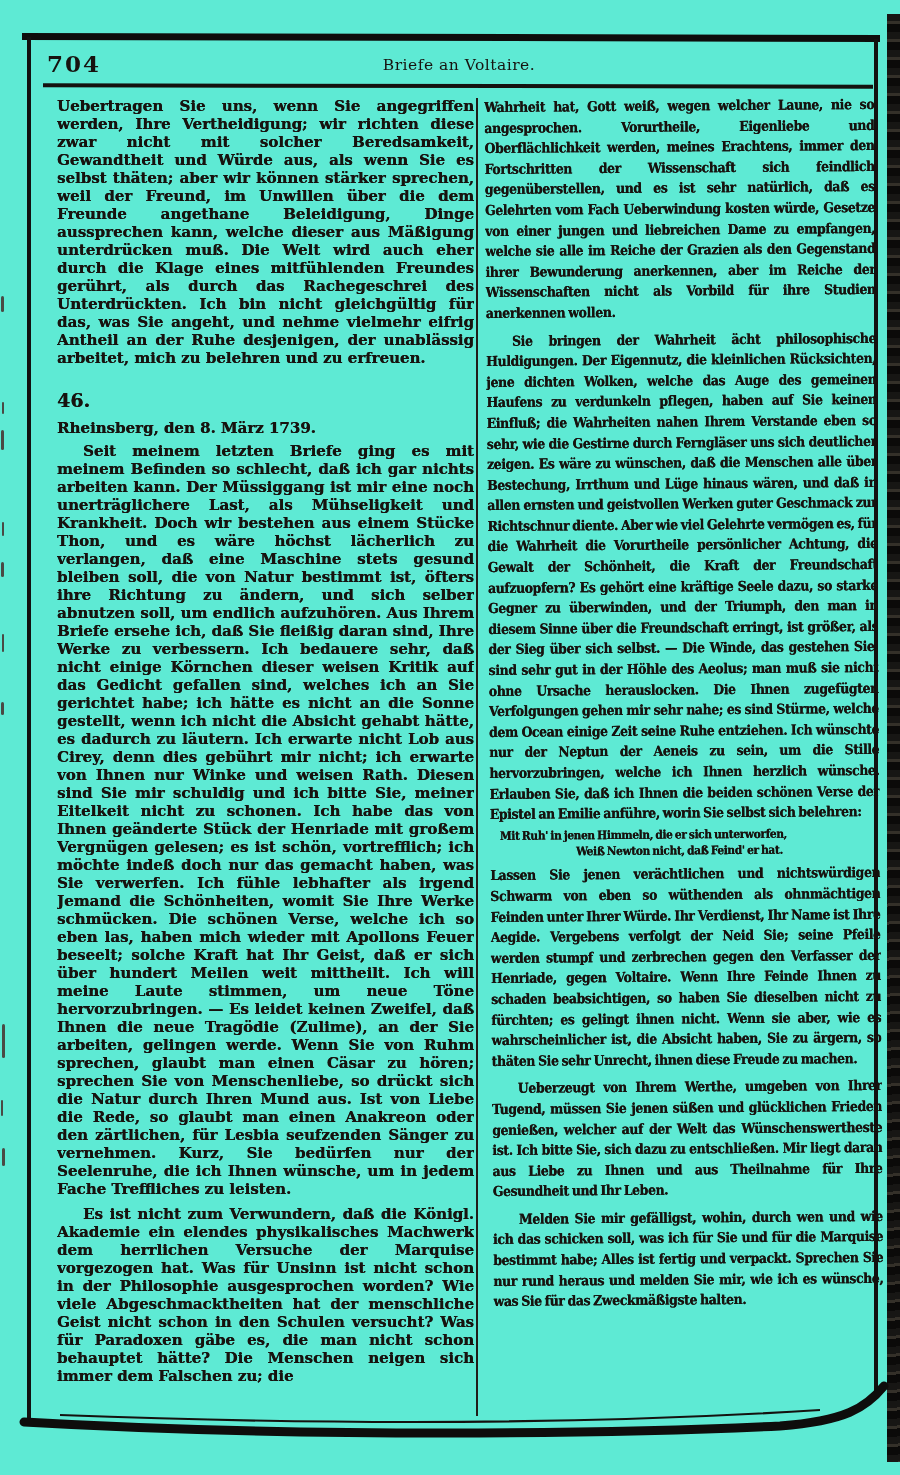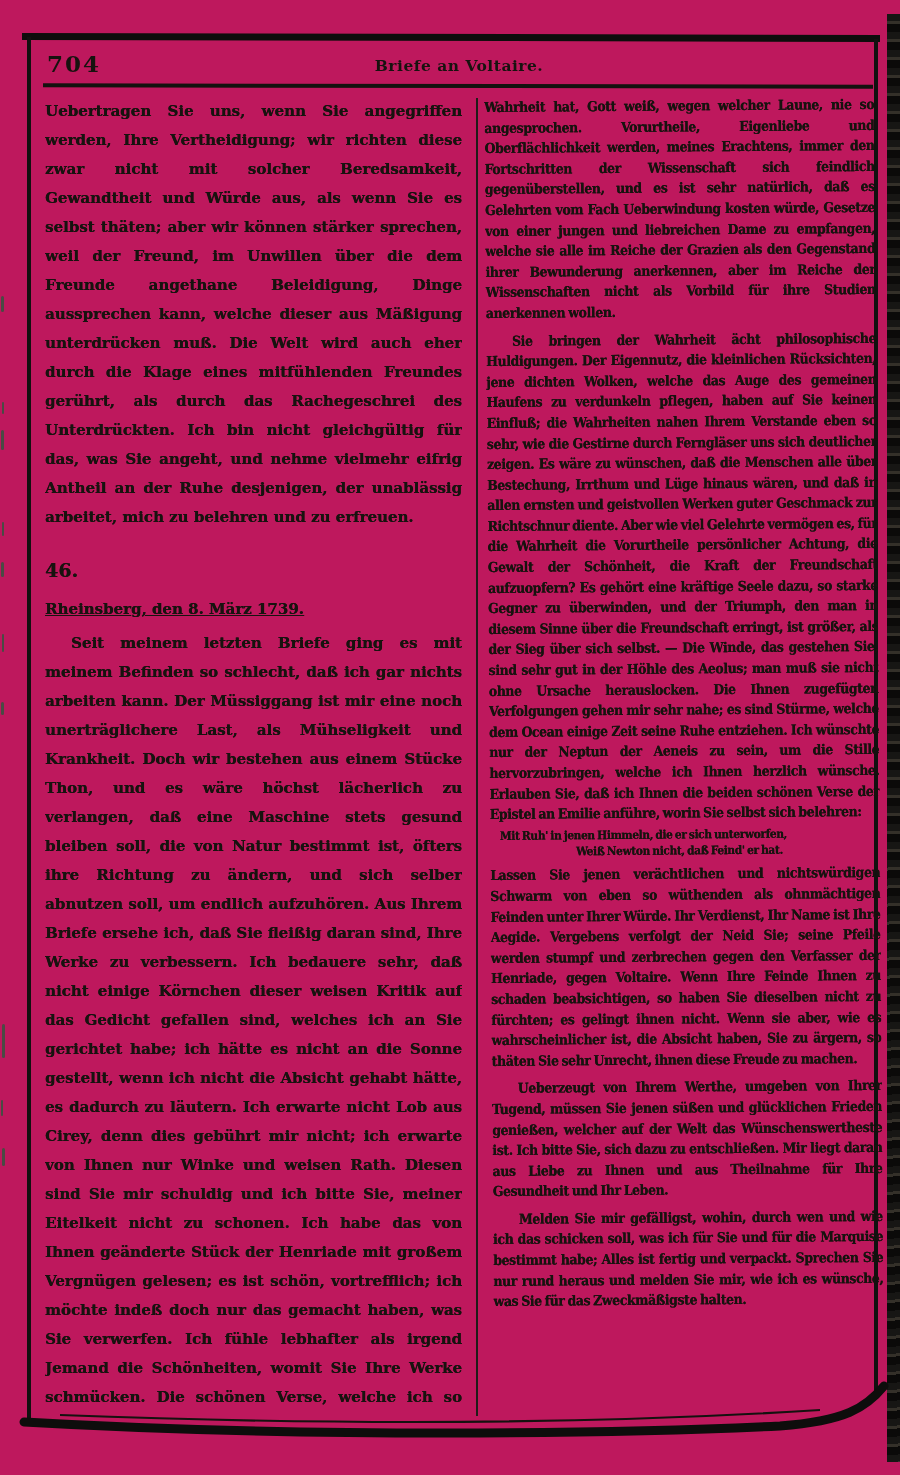--- a/index.html
+++ b/index.html
@@ -1,50 +1,50 @@
 <!DOCTYPE html>
 <html lang="de"><head>
 <meta charset="utf-8">
 <style>
   html,body{margin:0;padding:0;background:#ffffff;}
   .page{
     position:relative;width:900px;height:1475px;overflow:hidden;
-    background:#be185d;color:#17130f;
+    background:#5eead4;color:#17130f;
     font-family:"DejaVu Serif", serif;
   }
   
   .frame-top{position:absolute;left:22px;top:34px;width:858px;height:7px;background:#0e0d0c;transform:rotate(.12deg);}
   .frame-left{position:absolute;left:27px;top:37px;width:3.5px;height:1388px;background:#121110;}
   .frame-right{position:absolute;left:874px;top:39px;width:4px;height:1360px;background:#121110;}
   .scan-band{
     position:absolute;left:887px;top:14px;width:13px;height:1448px;
     background:repeating-linear-gradient(178deg,#171614 0 7px,#343029 7px 10px,#0b0a09 10px 18px);
   }
   .header-rule{position:absolute;left:43px;top:84px;width:830px;height:3.5px;background:#14120f;transform:rotate(.1deg);}
   .col-divider{position:absolute;left:476px;top:98px;width:1.6px;height:1318px;background:#201d19;}
   .frame-bottom{position:absolute;left:0;top:1380px;width:900px;height:95px;}
   .artifact{position:absolute;background:#4a4a44;border-radius:2px;}
   
   .runhead{position:absolute;left:45px;top:48px;width:828px;height:34px;}
   .pagenum{position:absolute;left:2px;top:2px;font-size:23px;font-weight:700;letter-spacing:2px;}
-  .runtitle{position:absolute;left:0;top:8px;width:100%;text-align:center;font-size:15.5px;font-weight:700;letter-spacing:.5px;}
+  .runtitle{position:absolute;left:0;top:8px;width:100%;text-align:center;font-size:15.5px;font-weight:400;letter-spacing:.5px;}
   
   .columns{position:absolute;left:45px;top:97px;width:828px;height:1320px;}
   .col{position:absolute;top:0;height:100%;overflow:hidden;}
-  .col-left{left:0;width:417px;font-size:15px;line-height:29px;}
+  .col-left{left:12px;width:417px;font-size:15px;line-height:18px;}
   .col-right{
     left:439px;width:390px;font-size:13.8px;line-height:20.6px;
     letter-spacing:-.35px;word-spacing:-1px;font-stretch:condensed;
     transform:rotate(-.45deg);transform-origin:0 0;
   }
   .col p{margin:0;font-weight:700;text-align:justify;hyphens:auto;-webkit-hyphens:auto;text-shadow:.3px 0 0 currentColor;}
   .indent{text-indent:26px;}
   .gap{margin-top:7px !important;}
   .letter-no{margin:24px 0 10px !important;text-align:right;text-indent:0 !important;font-size:19px;}
-  .dateline{text-align:left;text-indent:0 !important;margin:0 0 5px !important;font-size:15px;text-decoration:underline;}
+  .dateline{text-align:left;text-indent:0 !important;margin:0 0 5px !important;font-size:15px;}
   .verse{margin:4px 0 5px !important;font-size:11.8px;line-height:15.8px;text-align:left !important;}
   .verse .v1{display:block;margin-left:10px;}
   .verse .v2{display:block;margin-left:86px;}
 </style>
 </head>
 <body>
 
 <div class="page">
 
   <div class="frame-top"></div>

